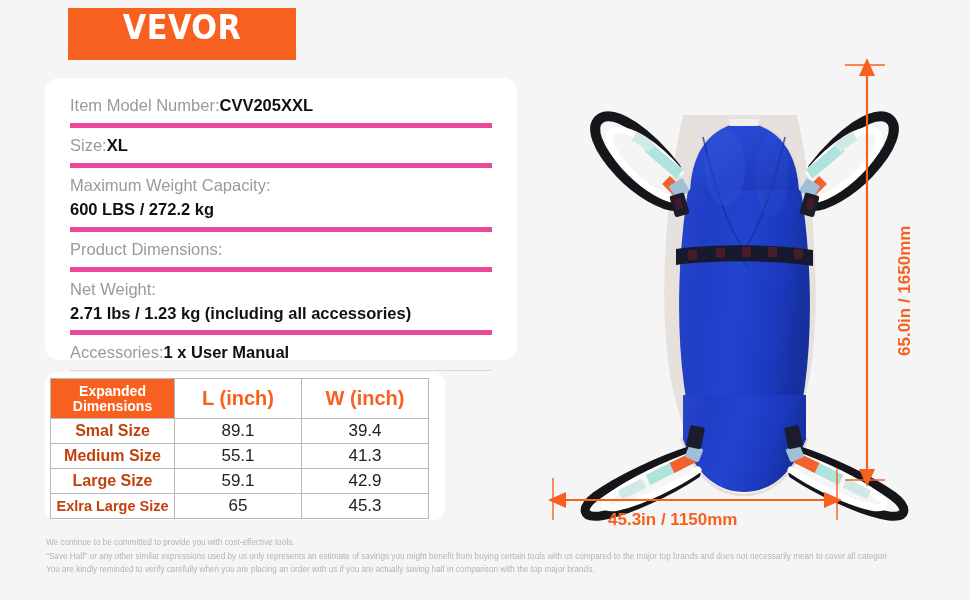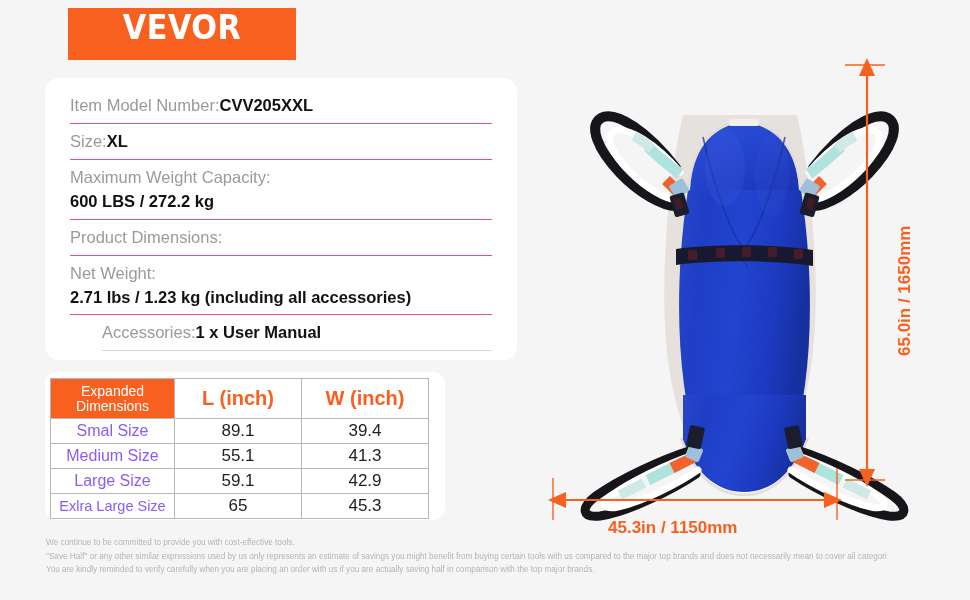--- a/index.html
+++ b/index.html
@@ -45,24 +45,24 @@
     background: #ffffff;
     border-radius: 14px;
   }
   .spec-list {
     position: absolute;
     left: 25px;
     top: 10px;
     width: 422px;
   }
   .spec-row {
-    border-bottom: 1px solid #ec4899;
+    border-bottom: 5px solid #ec4899;
     padding: 6px 0 5px 0;
   }
-  .spec-row:last-child { border-bottom: 1px solid #d8d8d8; margin-left: 32px; }
+  .spec-row:last-child { border-bottom: 1px solid #d8d8d8; }
   .spec-row.inline {
     font-size: 0;
     white-space: nowrap;
   }
   .spec-label {
     color: #9a9a9a;
     font-size: 16.5px;
     font-weight: normal;
     line-height: 1.45;
     display: block;
@@ -103,35 +103,35 @@
     vertical-align: middle;
     background: #ffffff;
   }
   table.dims col.c1 { width: 124px; }
   table.dims col.c2 { width: 127px; }
   table.dims col.c3 { width: 127px; }
 
   .hdr-corner {
     background: #f8601f !important;
     color: #ffffff;
-    font-weight: normal;
+    font-weight: bold;
     font-size: 14px;
     line-height: 15px;
     height: 40px !important;
     padding: 2px 18px !important;
   }
   .hdr-col {
     color: #f8601f;
     font-weight: bold;
     font-size: 20px;
     height: 40px !important;
   }
   .rowlabel {
-    color: #8b5cf6;
-    font-weight: normal;
+    color: #c2410c;
+    font-weight: bold;
     font-size: 16px;
     margin-top: 10px;
   }
   .rowlabel.tight { font-size: 14.5px; }
   .numcell {
     color: #222222;
     font-size: 17px;
     font-weight: normal;
   }
 
@@ -153,21 +153,20 @@
     font-size: 17px;
     white-space: nowrap;
     transform-origin: 0 0;
   }
   .dim-h-label {
     position: absolute;
     color: #f8601f;
     font-weight: bold;
     font-size: 17px;
     white-space: nowrap;
-    margin-top: 8px;
   }
 
   
   .footer {
     position: absolute;
     left: 46px;
     top: 536px;
     width: 930px;
     color: #b4b4b4;
     font-size: 8.2px;

